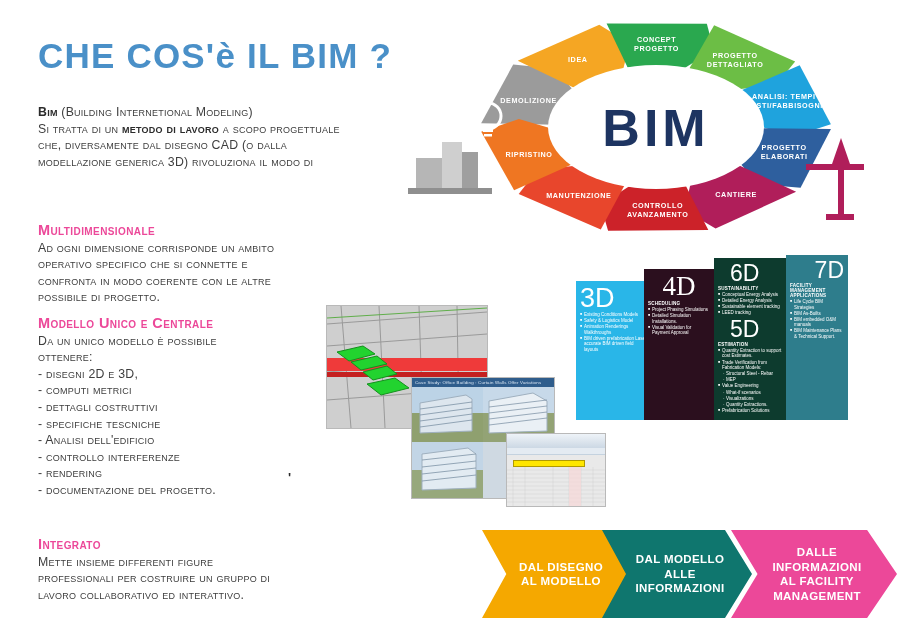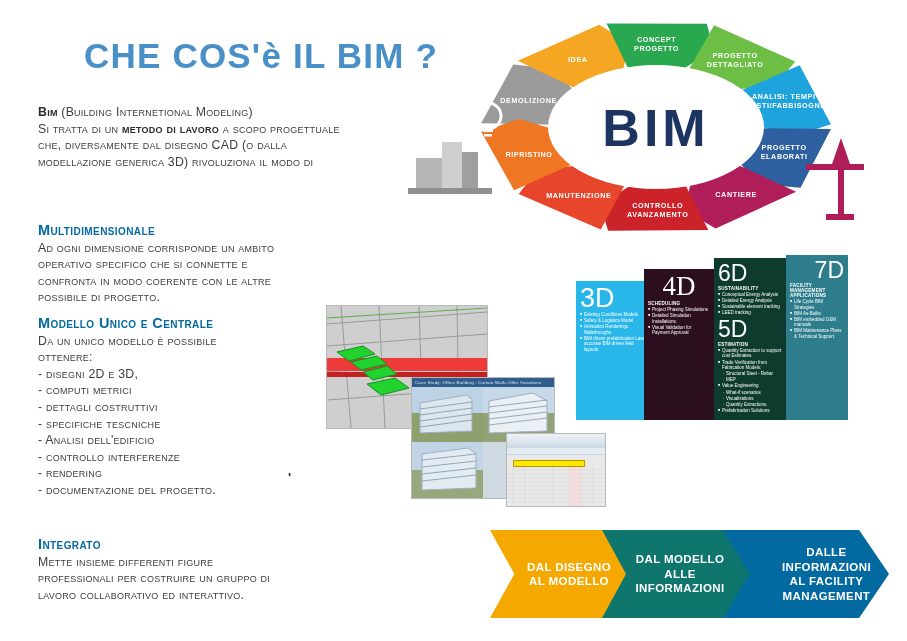--- a/index.html
+++ b/index.html
@@ -8,26 +8,26 @@
     background:#ffffff;
     font-family:"Liberation Sans",sans-serif;
     color:#3b3b3b;
   }
   .slide{position:absolute;inset:0;}
 
   
   #page-title{
     position:absolute;left:38px;top:36px;
     font-size:35px;font-weight:bold;letter-spacing:1.2px;
-    color:#4a90c8;white-space:nowrap;margin-left:46px;
+    color:#4a90c8;white-space:nowrap;
   }
   .txtblock{position:absolute;font-size:12.3px;line-height:16.6px;
             letter-spacing:.25px;color:#3d3d3d;font-variant:small-caps;}
   .txtblock .h{font-weight:bold;color:#2b2b2b;}
-  .sec-head{font-size:14.5px;font-weight:bold;color:#0369a1;
+  .sec-head{font-size:14.5px;font-weight:bold;color:#ec4899;
             letter-spacing:.4px;font-variant:small-caps;margin-bottom:1px;
             display:block;}
   #intro{left:38px;top:104px;width:375px;}
   #multi{left:38px;top:222px;width:300px;}
   #modello{left:38px;top:315px;width:300px;}
   #modello .li{display:block;}
   #integrato{left:38px;top:536px;width:320px;}
   #stray-mark{position:absolute;left:288px;top:470px;font-size:13px;
               color:#2b2b2b;font-weight:bold;}
 
@@ -51,21 +51,21 @@
   .dpanel ul{margin:0;padding:0;list-style:none;}
   .dpanel li{font-size:4.5px;line-height:5.6px;margin-bottom:.5px;
              position:relative;padding-left:4px;}
   .dpanel li:before{content:"\25A0";position:absolute;left:0;top:0;font-size:3.4px;}
   .dpanel li.sub{padding-left:8px;}
   .dpanel li.sub:before{content:"\00B7";left:5px;font-size:5px;}
   #panel-3d{left:0px;  top:26px; width:76px; height:139px; background:#29b6e8;}
   #panel-4d{left:68px; top:14px; width:70px; height:151px; background:#2b0f1e;}
   #panel-6d5d{left:138px;top:3px; width:72px; height:162px; background:#0d3b2e;}
   #panel-7d{left:210px;top:0px;  width:62px; height:165px; background:#2e7d8c;}
-  #panel-6d5d .dnum{font-size:23px;line-height:23px;}
+  #panel-6d5d .dnum{font-size:23px;line-height:23px;margin-left:12px;}
   #panel-7d .dnum{font-size:23px;line-height:23px;}
   .split5d{margin-top:2px;}
 
   
   #thumbs{position:absolute;left:326px;top:305px;width:262px;height:200px;}
   .thumb{position:absolute;border:1px solid #b9b9b9;overflow:hidden;
          background:#d8d8d8;}
   #thumb-clash{left:0px;top:0px;width:160px;height:122px;background:#cfcfcf;}
   #thumb-renders{left:85px;top:72px;width:142px;height:120px;background:#9aa6b2;}
   #thumb-spreadsheet{left:180px;top:128px;width:98px;height:72px;background:#e9e9e9;}
@@ -82,23 +82,23 @@
   .sheet-yellow{position:absolute;left:6px;top:26px;width:70px;height:5px;
                 background:#ffe600;border:1px solid #b09a00;}
 
   
   #flow-arrows{position:absolute;left:474px;top:530px;width:420px;height:100px;}
   .chev{position:absolute;top:0;height:88px;display:flex;align-items:center;
         justify-content:center;text-align:center;color:#fff;font-weight:bold;
         font-size:11.5px;line-height:14.5px;letter-spacing:.4px;
         padding:0 18px 0 24px;box-sizing:border-box;
         clip-path:polygon(0 0, 82% 0, 100% 50%, 82% 100%, 0 100%, 16% 50%);}
-  #chev-1{left:16px;  width:152px;background:#f5a800;}
+  #chev-1{left:8px;  width:152px;background:#f5a800;}
   #chev-2{left:128px;width:150px;background:#0f766e;}
-  #chev-3{left:249px;width:166px;background:#0369a1;justify-content:flex-end;}
+  #chev-3{left:257px;width:166px;background:#ec4899;}
 </style>
 </head>
 <body>
 
 <div class="slide">
 
   <div id="page-title">CHE COS'è IL BIM ?</div>
 
   <div class="txtblock" id="intro">
     <div>

